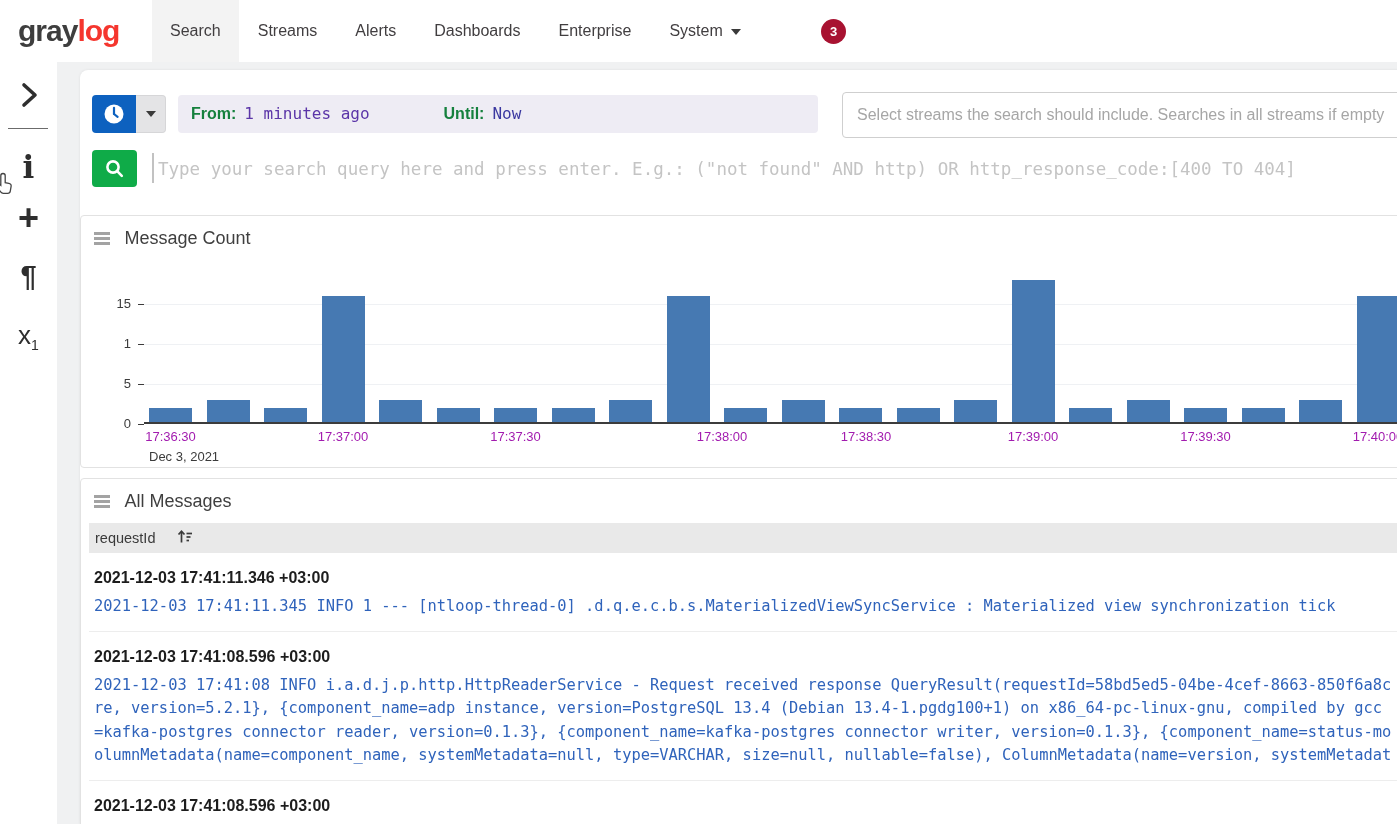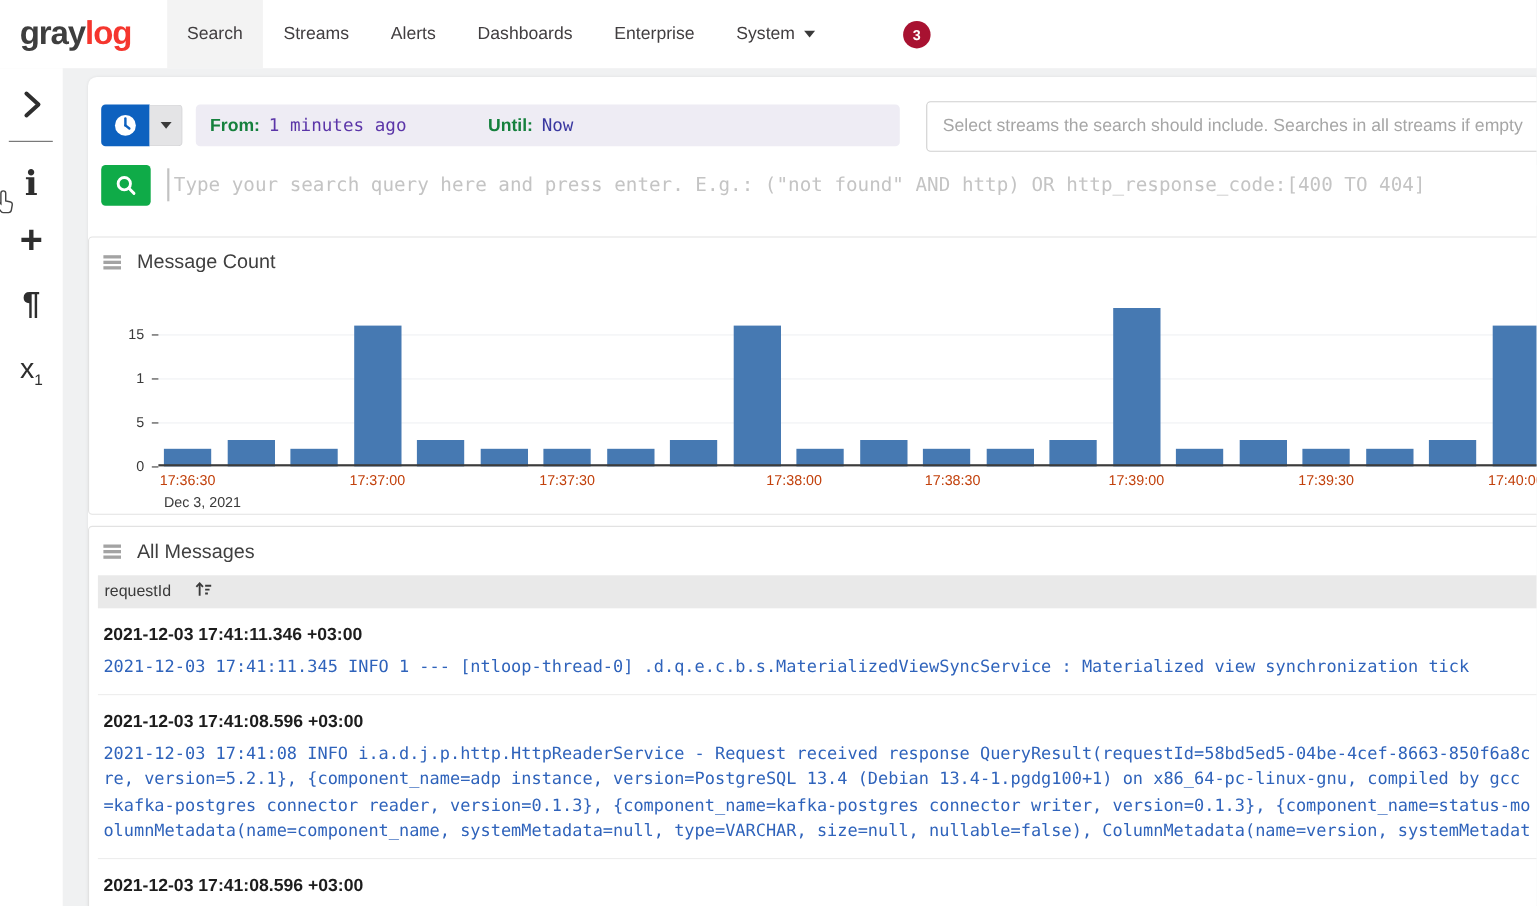--- a/index.html
+++ b/index.html
@@ -57,21 +57,21 @@
   .hamburger i{display:block;width:16px;height:2.5px;background:#a3a3a3;margin:2.5px 0;}
   .panel-title{font-size:18px;color:#3f3f3f;vertical-align:middle;}
 
   
   .chart{position:absolute;left:0;top:0;right:0;bottom:0;}
   .gridline{position:absolute;left:63px;width:1273px;height:1px;background:#eff1f4;}
   .baseline{position:absolute;left:63px;width:1273px;height:2px;background:#3c3c3c;top:206px;}
   .ytick{position:absolute;left:57px;width:6px;height:1px;background:#3c3c3c;}
   .ylabel{position:absolute;left:8px;width:42px;text-align:right;font-size:13px;color:#3b3b3b;}
   .bar{position:absolute;background:var(--c-bar,#4679b2);cursor:pointer;}
-  .xlabel{position:absolute;top:213px;transform:translateX(-50%);font-size:13px;color:#c2410c;white-space:nowrap;}
+  .xlabel{position:absolute;top:213px;transform:translateX(-50%);font-size:13px;color:#a21caf;white-space:nowrap;}
   .datelabel{position:absolute;left:68px;top:233px;font-size:13px;color:#3b3b3b;}
 
   
   .tbl-head{position:absolute;left:8px;top:44px;width:calc(100% - 8px);height:30px;background:#e9e9e9;line-height:30px;padding-left:6px;box-sizing:border-box;font-size:14.5px;color:#3a3a3a;cursor:pointer;}
   .tbl-head svg{vertical-align:-2px;margin-left:22px;cursor:pointer;}
   .messages{position:absolute;left:8px;top:74px;width:calc(100% - 8px);}
   .msg{padding:16px 5px 12px;border-bottom:1px solid #ededed;cursor:pointer;}
   .msg-ts{font-size:16px;font-weight:bold;color:#1d1d1d;}
   .msg-lines{margin-top:8px;}
   .msg-line{font-family:"DejaVu Sans Mono",monospace;font-size:15.4px;line-height:23.5px;color:var(--c-log,#2f63bb);white-space:pre;}

